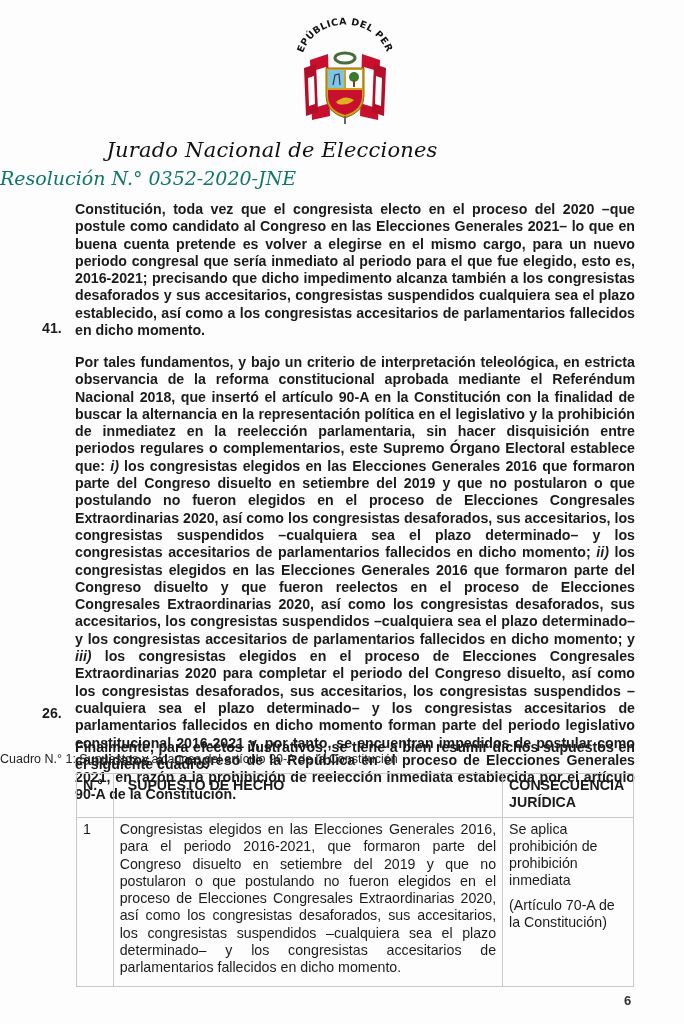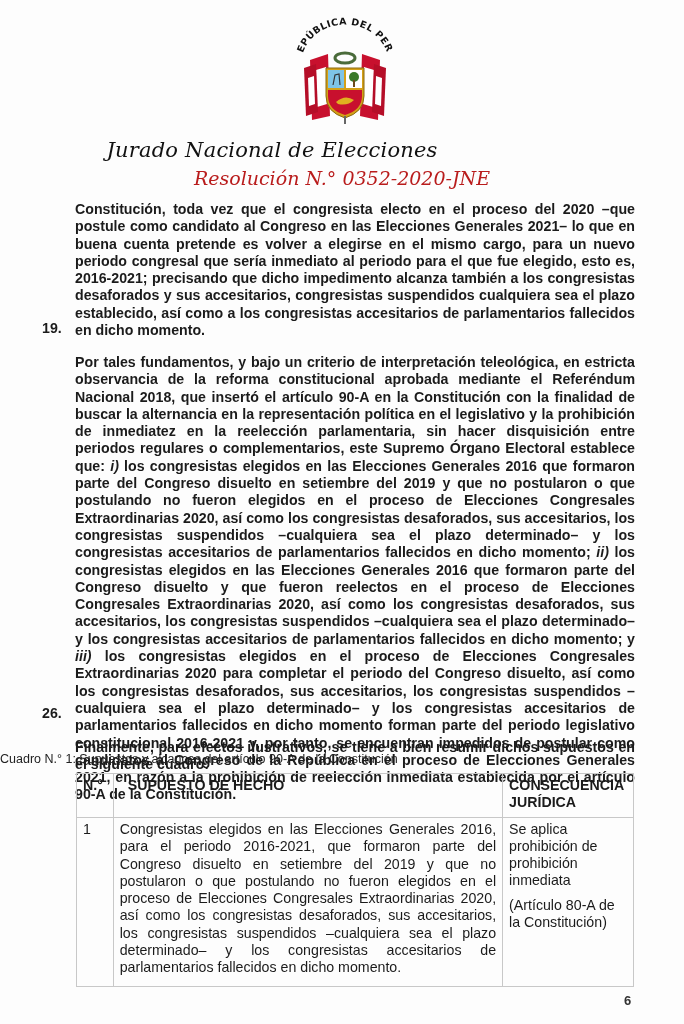--- a/index.html
+++ b/index.html
@@ -1,22 +1,22 @@
 <!DOCTYPE html>
 <html><head>
 <meta charset="utf-8">
 <style>
   html, body { margin: 0; padding: 0; background: #ffffff; }
   body { width: 684px; height: 1024px; position: relative; overflow: hidden; color: #1a1a1a; }
   .page { position: absolute; left: 0; top: 0; width: 684px; height: 1024px; background: #fdfdfd; }
   .crest { position: absolute; left: 290px; top: 8px; width: 110px; height: 120px; }
   .inst { position: absolute; left: 0; width: 544px; text-align: center; top: 138px;
           font-family: "DejaVu Serif", serif; font-style: italic; font-size: 21px; letter-spacing: 0.2px; color: #111; }
-  .resol { position: absolute; left: 0; width: 684px; text-align: center; top: 167px;
-           font-family: "DejaVu Serif", serif; font-style: italic; font-size: 19px; color: #b91c1c; }
+  .resol { position: absolute; left: 0; width: 684px; top: 167px;
+           font-family: "DejaVu Serif", serif; font-style: italic; font-size: 19px; color: #0f766e; }
   .body { font-family: "Liberation Sans", sans-serif; font-size: 14.2px; line-height: 17.3px; text-align: justify; color: #1b1b1b; font-weight: bold; }
   .p-cont { position: absolute; left: 75px; top: 201px; width: 560px; }
   .item { position: absolute; left: 42px; width: 593px; }
   .item .num { position: absolute; left: 0; top: 0; width: 32px; }
   .item .txt { margin-left: 33px; margin-top: 34px; }
   #item25 { top: 320px; }
   #item26 { top: 705px; }
   em { font-style: italic; }
   .caption { position: absolute; left: 0; width: 684px; text-align: left; top: 752px;
              font-family: "Liberation Sans", sans-serif; font-size: 12.5px; color: #222; }
@@ -68,21 +68,21 @@
 
     <rect x="54" y="108" width="2" height="8" fill="#666"></rect>
   </svg>
 
   <div class="inst">Jurado Nacional de Elecciones</div>
   <div class="resol">Resolución  N.° 0352-2020-JNE</div>
 
   <div class="body p-cont">Constitución, toda vez que el congresista electo en el proceso del 2020 –que postule como candidato al Congreso en las Elecciones Generales 2021– lo que en buena cuenta pretende es volver a elegirse en el mismo cargo, para un nuevo periodo congresal que sería inmediato al periodo para el que fue elegido, esto es, 2016-2021; precisando que dicho impedimento alcanza también a los congresistas desaforados y sus accesitarios, congresistas suspendidos cualquiera sea el plazo establecido, así como a los congresistas accesitarios de parlamentarios fallecidos en dicho momento.</div>
 
   <div class="body item" id="item25">
-    <span class="num">19.</span>
+    <span class="num">41.</span>
     <div class="txt"><span>Por tales fundamentos, y bajo un criterio de interpretación teleológica, en estricta observancia de la reforma constitucional aprobada mediante el Referéndum Nacional 2018, que insertó el artículo 90-A en la Constitución con la finalidad de buscar la alternancia en la representación política en el legislativo y la prohibición de inmediatez en la reelección parlamentaria, sin hacer disquisición entre periodos regulares o complementarios, este Supremo Órgano Electoral establece que: </span><em>i)</em><span> los congresistas elegidos en las Elecciones Generales 2016 que formaron parte del Congreso disuelto en setiembre del 2019 y que no postularon o que postulando no fueron elegidos en el proceso de Elecciones Congresales Extraordinarias 2020, así como los congresistas desaforados, sus accesitarios, los congresistas suspendidos –cualquiera sea el plazo determinado– y los congresistas accesitarios de parlamentarios fallecidos en dicho momento; </span><em>ii)</em><span> los congresistas elegidos en las Elecciones Generales 2016 que formaron parte del Congreso disuelto y que fueron reelectos en el proceso de Elecciones Congresales Extraordinarias 2020, así como los congresistas desaforados, sus accesitarios, los congresistas suspendidos –cualquiera sea el plazo determinado– y los congresistas accesitarios de parlamentarios fallecidos en dicho momento; y </span><em>iii)</em><span> los congresistas elegidos en el proceso de Elecciones Congresales Extraordinarias 2020 para completar el periodo del Congreso disuelto, así como los congresistas desaforados, sus accesitarios, los congresistas suspendidos –cualquiera sea el plazo determinado– y los congresistas accesitarios de parlamentarios fallecidos en dicho momento forman parte del periodo legislativo constitucional 2016-2021 y, por tanto, se encuentran impedidos de postular como candidatos al Congreso de la República en el proceso de Elecciones Generales 2021, en razón a la prohibición de reelección inmediata establecida por el artículo 90-A de la Constitución.</span></div>
   </div>
 
   <div class="body item" id="item26">
     <span class="num">26.</span>
     <div class="txt">Finalmente, para efectos ilustrativos, se tiene a bien resumir dichos supuestos en el siguiente cuadro:</div>
   </div>
 
   <div class="caption">Cuadro N.° 1: Supuestos y alcances del artículo 90-A de la Constitución</div>
 
@@ -97,20 +97,20 @@
     <tbody>
       <tr>
         <td class="c-num">1</td>
         <td class="c-sup">
             <div class="c-sup-txt">Congresistas elegidos en las Elecciones Generales 2016, para el periodo 2016-2021, que formaron parte del Congreso disuelto en setiembre del 2019 y que no postularon o que postulando no fueron elegidos en el proceso de Elecciones Congresales Extraordinarias 2020, así como los congresistas desaforados, sus accesitarios, los congresistas suspendidos –cualquiera sea el plazo determinado– y los congresistas accesitarios de parlamentarios fallecidos en dicho momento.</div>
             <div style="height:6px"></div>
           </td>
         <td class="c-con">
           <div>Se aplica prohibición de prohibición inmediata</div>
           <div class="gap"></div>
-          <div>(Artículo 80-A de la Constitución)</div>
+          <div>(Artículo 70-A de la Constitución)</div>
         </td>
       </tr>
     </tbody>
   </table>
 
   <div class="pagenum">6</div>
 </div>
 
 </body></html>

